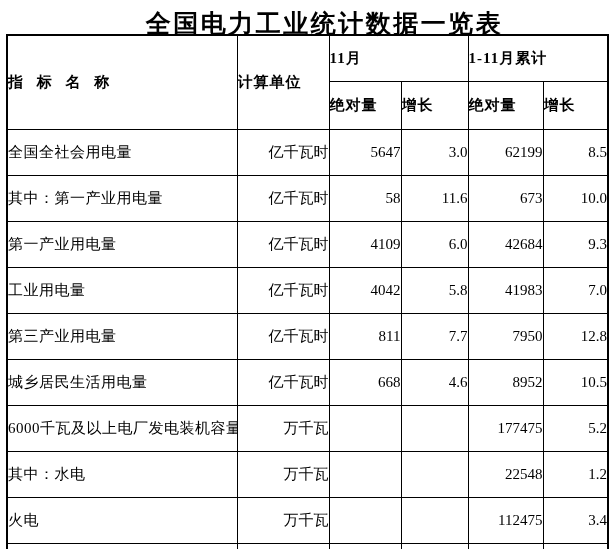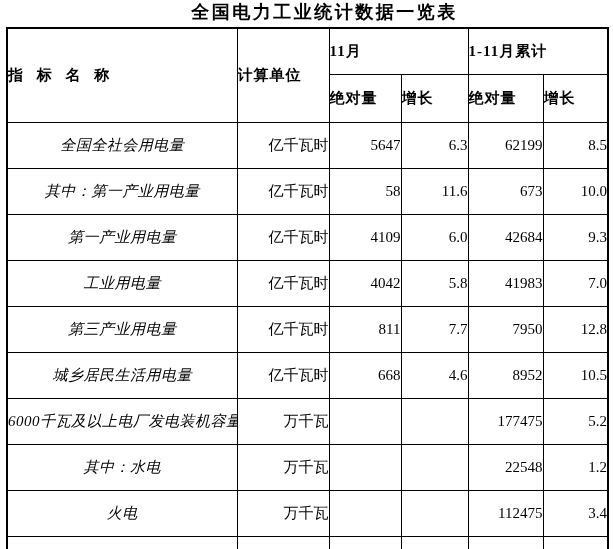--- a/index.html
+++ b/index.html
@@ -9,22 +9,23 @@
   }
   body {
     width: 613px;
     height: 549px;
     overflow: hidden;
     font-family: "Liberation Serif", "DejaVu Serif", serif;
     color: #000000;
   }
   .page-title {
     height: 27px;
+    padding-top: 7px;
     text-align: center;
-    font-size: 18px;
+    font-size: 25px;
     font-weight: bold;
     letter-spacing: 2.5px;
     white-space: nowrap;
     margin-left: 36px;
   }
   table.stats {
     border-collapse: collapse;
     table-layout: fixed;
     margin-left: 6px;
     width: 601px;
@@ -47,24 +48,23 @@
     font-weight: bold;
     text-align: left;
     letter-spacing: 1px;
   }
   th.h-indicator {
     word-spacing: 8px;   
   }
   th.h-sub { padding-top: 8px; }
   th.h-top { padding-top: 6px; }
   td.lbl {
-    text-align: center;
+    text-align: left;
     padding-top: 12px;
     letter-spacing: 0.5px;
-    font-style: italic;
   }
   td.ind0 { padding-left: 5px; }
   td.ind1 { padding-left: 33px; }
   td.ind2 { padding-left: 85px; }
   td.ind3 { padding-left: 120px; }
   td.unit, td.num {
     text-align: right;
     padding-top: 12px;
     margin-top: 7px;
   }
@@ -95,21 +95,21 @@
       <th class="h-sub">增长</th>
       <th class="h-sub">绝对量</th>
       <th class="h-sub">增长</th>
     </tr>
   </thead>
   <tbody>
     <tr class="drow">
       <td class="lbl ind0">全国全社会用电量</td>
       <td class="unit">亿千瓦时</td>
       <td class="num">5647</td>
-      <td class="num">6.3</td>
+      <td class="num">3.0</td>
       <td class="num">62199</td>
       <td class="num">8.5</td>
     </tr>
     <tr class="drow">
       <td class="lbl ind1">其中：第一产业用电量</td>
       <td class="unit">亿千瓦时</td>
       <td class="num">58</td>
       <td class="num">11.6</td>
       <td class="num">673</td>
       <td class="num">10.0</td>

